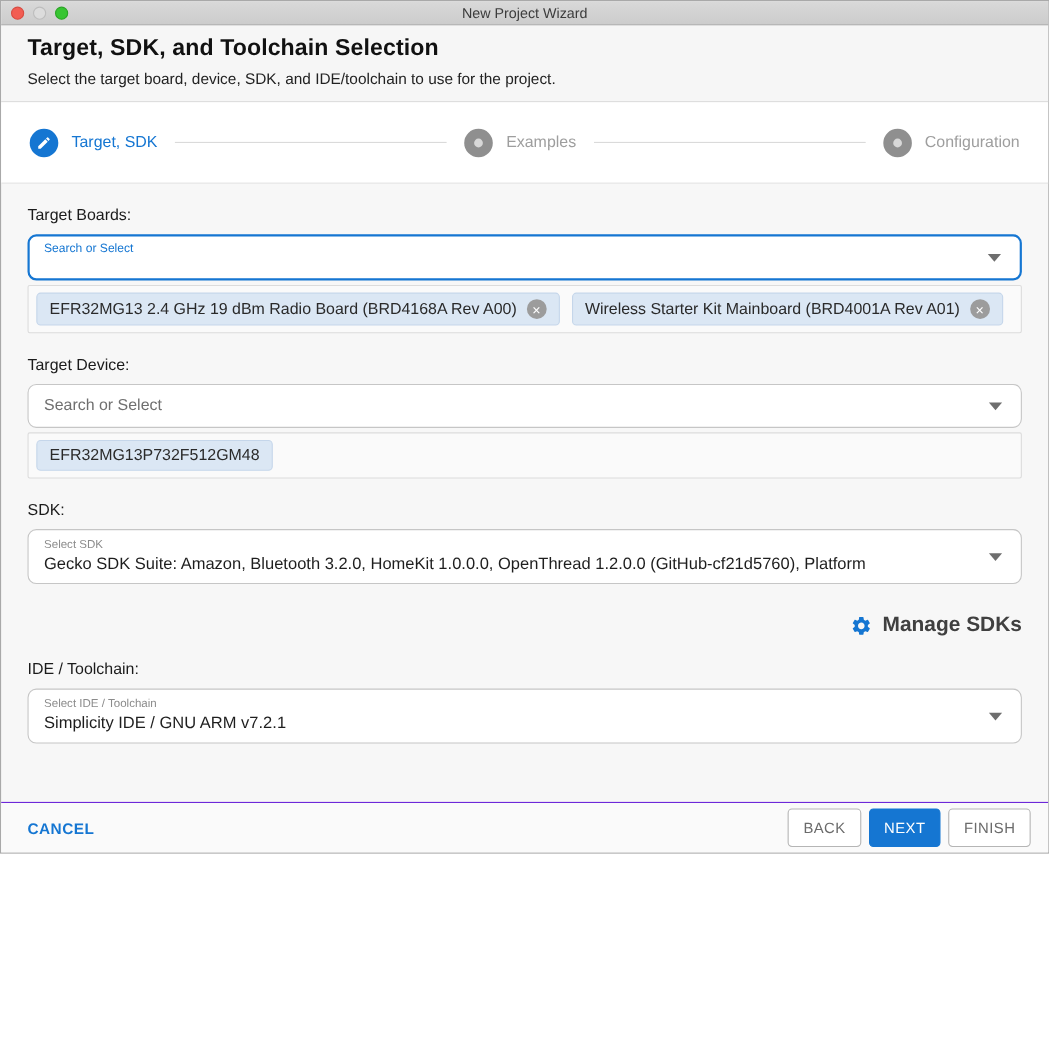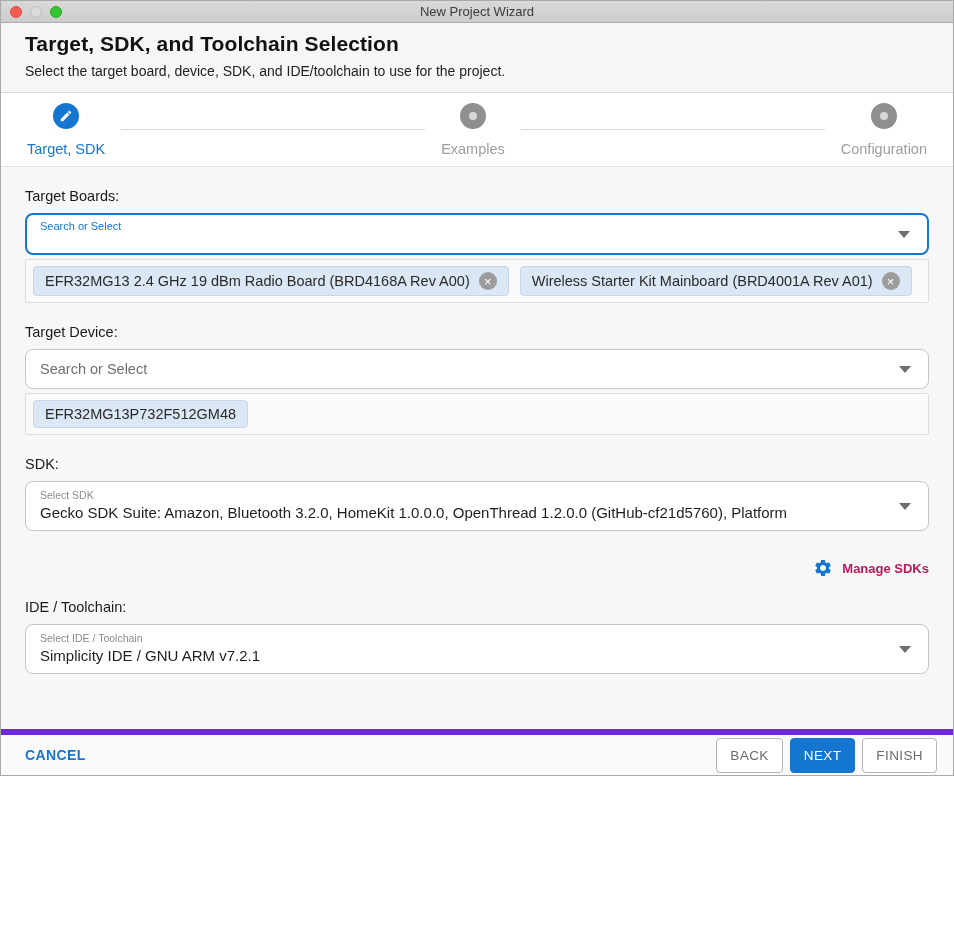--- a/index.html
+++ b/index.html
@@ -28,21 +28,21 @@
     background:#f6f6f6; padding:9px 24px 13px; border-bottom:1px solid #d8d8d8;
   }
   .header h1 { font-size:21px; font-weight:700; color:#111; letter-spacing:0.1px; }
   .header p  { font-size:14px; color:#222; margin-top:7px; }
   
   .stepper {
     background:#ffffff; height:74px; flex:0 0 74px;
     display:flex; align-items:center; padding:0 26px;
     border-bottom:1px solid #e2e2e2;
   }
-  .step { display:inline-flex; align-items:center; gap:12px; cursor:default;flex-direction:column; }
+  .step { display:inline-flex; align-items:center; gap:12px; cursor:default; }
   .step-circle {
     width:26px; height:26px; border-radius:50%;
     display:flex; align-items:center; justify-content:center;
   }
   .step.active .step-circle { background:#1576d2; }
   .step.pending .step-circle { background:#8f8f8f; }
   .step-dot { width:8px; height:8px; border-radius:50%; background:#d8d8d8; }
   .step-label { font-size:14.5px; }
   .step.active .step-label { color:#1576d2; font-weight:500; }
   .step.pending .step-label { color:#9e9e9e; }
@@ -78,24 +78,24 @@
   .chip-x {
     width:18px; height:18px; border-radius:50%; background:#9c9c9c; color:#ffffff;
     display:inline-flex; align-items:center; justify-content:center;
     font-size:13px; line-height:1; cursor:pointer; flex:0 0 18px;
   }
   .manage-row {
     display:flex; justify-content:flex-end; align-items:center; gap:9px;
     margin-top:27px; margin-bottom:4px; cursor:pointer;
   }
   .manage-row svg { display:block; }
-  .manage-label { color:#be185d; font-size:13px; font-weight:700; }
+  .manage-label { color:#404040; font-size:19px; font-weight:700; }
   
   .footer {
-    flex:0 0 46px; background:#fafafa; border-top:6px solid #6d28d9;
+    flex:0 0 46px; background:#fafafa; border-top:1px solid #6d28d9;
     display:flex; align-items:center; padding:0 16px 0 24px;
   }
   .cancel-link {
     color:#1576d2; font-size:14px; font-weight:600; letter-spacing:0.4px;
     background:none; border:none; cursor:pointer; font-family:inherit;
   }
   .footer-spacer { flex:1; }
   .btn {
     min-width:64px; height:35px; padding:0 13px; margin-left:7px;
     border:1px solid #b5b5b5; border-radius:4px; background:#ffffff;

